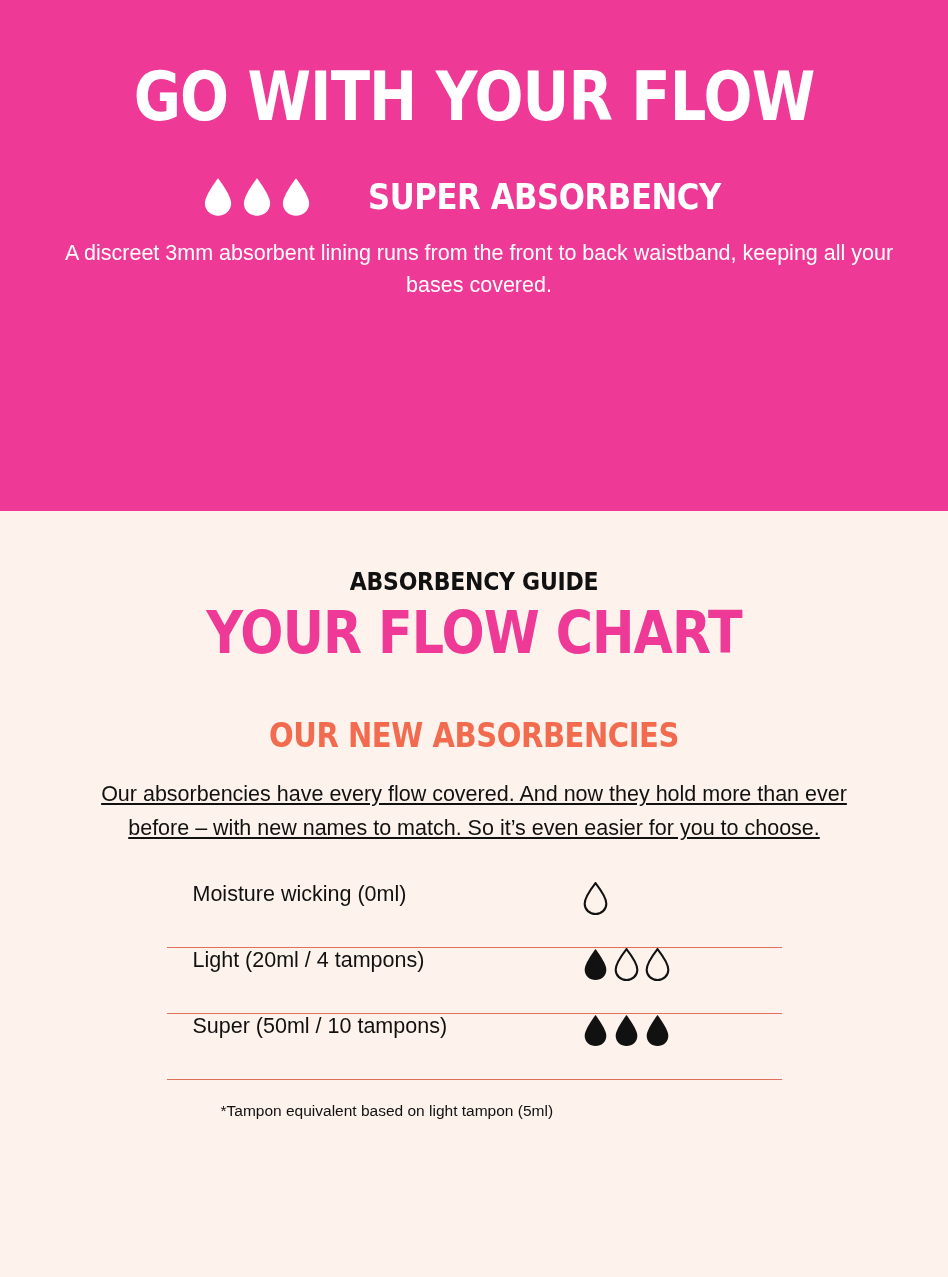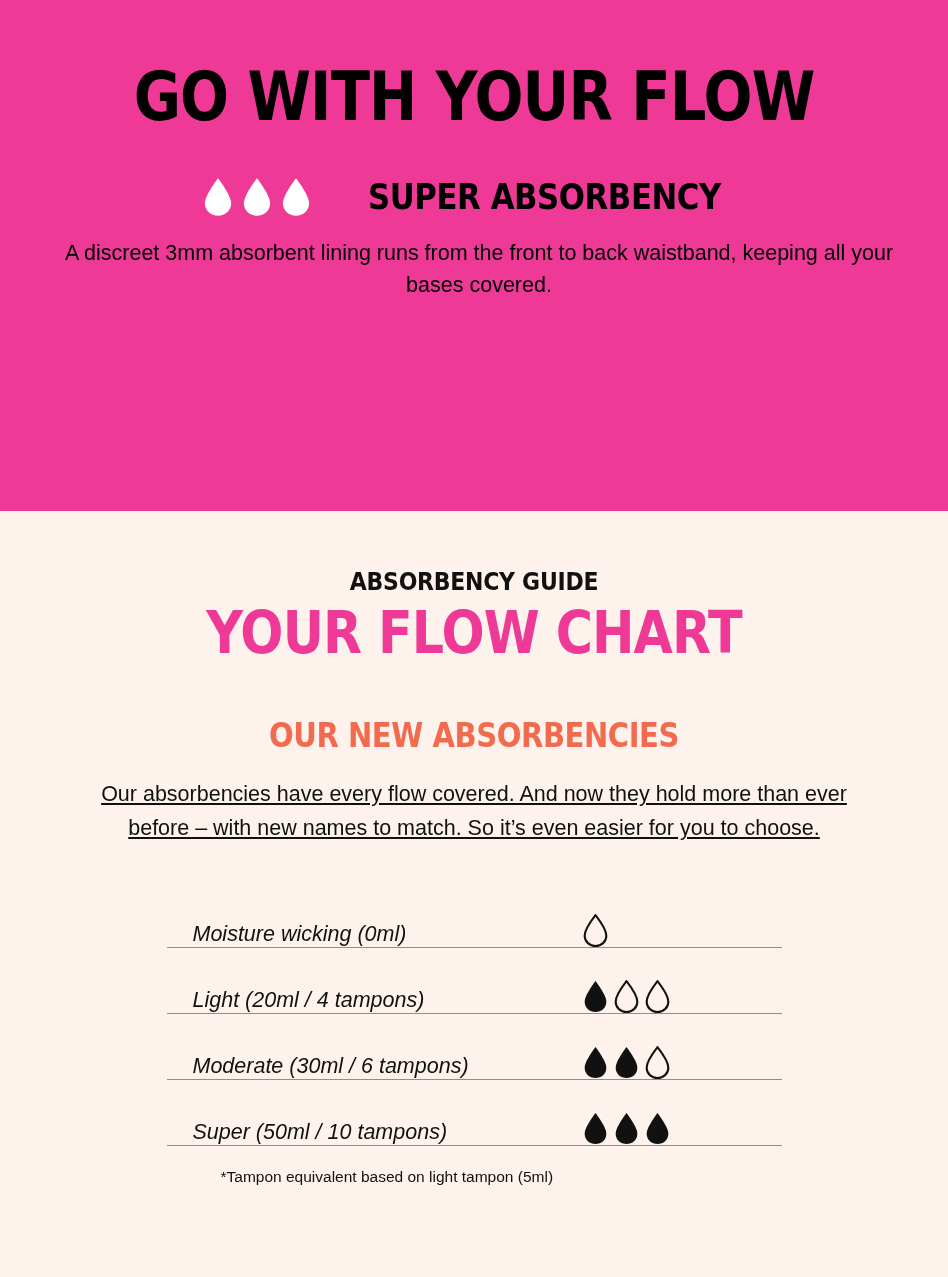--- a/index.html
+++ b/index.html
@@ -15,21 +15,21 @@
   }
 
   
   .hero {
     background: #EE3A96;
     height: 511px;
     width: 100%;
     box-sizing: border-box;
     padding: 64px 40px 0 40px;
     text-align: center;
-    color: #000000;
+    color: #ffffff;
     position: relative;
   }
   .hero-title {
     font-family: "DejaVu Sans", sans-serif;
     font-weight: 700;
     font-size: 67px;
     line-height: 1;
     letter-spacing: -1px;
     transform: scaleX(0.86);
     margin: 0 0 46px 0;
@@ -120,26 +120,25 @@
     text-decoration: underline;
   }
 
   
   .table {
     width: 615px;
     margin: 0 auto;
   }
   .trow {
     display: flex;
-    align-items: flex-end;
+    align-items: flex-start;
     border-bottom: 1.5px solid #E0705A;
     height: 66px;
     padding: 0 8px 0 26px;
     box-sizing: border-box;
-    font-style: italic;
   }
   .trow:first-child {
     border-top: none;
   }
   .tlabel {
     font-size: 21.5px;
     color: #111111;
     text-align: left;
     flex: 0 0 390px;
   }
@@ -210,34 +209,20 @@
           </svg>
           <svg viewBox="0 0 24 32" class="tdrop">
             <path d="M12 1 C12 1 1.5 14.5 1.5 21 C1.5 27 6.4 31 12 31 C17.6 31 22.5 27 22.5 21 C22.5 14.5 12 1 12 1 Z" fill="none" stroke="#111111" stroke-width="2"></path>
           </svg>
           <svg viewBox="0 0 24 32" class="tdrop">
             <path d="M12 1 C12 1 1.5 14.5 1.5 21 C1.5 27 6.4 31 12 31 C17.6 31 22.5 27 22.5 21 C22.5 14.5 12 1 12 1 Z" fill="none" stroke="#111111" stroke-width="2"></path>
           </svg>
         </div>
       </div>
       <div class="trow">
-        <div class="tlabel">Moderate (30ml / 6 tampons)</div>
-        <div class="tdrops">
-          <svg viewBox="0 0 24 32" class="tdrop">
-            <path d="M12 1 C12 1 1.5 14.5 1.5 21 C1.5 27 6.4 31 12 31 C17.6 31 22.5 27 22.5 21 C22.5 14.5 12 1 12 1 Z" fill="#111111" stroke="none"></path>
-          </svg>
-          <svg viewBox="0 0 24 32" class="tdrop">
-            <path d="M12 1 C12 1 1.5 14.5 1.5 21 C1.5 27 6.4 31 12 31 C17.6 31 22.5 27 22.5 21 C22.5 14.5 12 1 12 1 Z" fill="#111111" stroke="none"></path>
-          </svg>
-          <svg viewBox="0 0 24 32" class="tdrop">
-            <path d="M12 1 C12 1 1.5 14.5 1.5 21 C1.5 27 6.4 31 12 31 C17.6 31 22.5 27 22.5 21 C22.5 14.5 12 1 12 1 Z" fill="none" stroke="#111111" stroke-width="2"></path>
-          </svg>
-        </div>
-      </div>
-      <div class="trow">
         <div class="tlabel">Super (50ml / 10 tampons)</div>
         <div class="tdrops">
           <svg viewBox="0 0 24 32" class="tdrop">
             <path d="M12 1 C12 1 1.5 14.5 1.5 21 C1.5 27 6.4 31 12 31 C17.6 31 22.5 27 22.5 21 C22.5 14.5 12 1 12 1 Z" fill="#111111" stroke="none"></path>
           </svg>
           <svg viewBox="0 0 24 32" class="tdrop">
             <path d="M12 1 C12 1 1.5 14.5 1.5 21 C1.5 27 6.4 31 12 31 C17.6 31 22.5 27 22.5 21 C22.5 14.5 12 1 12 1 Z" fill="#111111" stroke="none"></path>
           </svg>
           <svg viewBox="0 0 24 32" class="tdrop">
             <path d="M12 1 C12 1 1.5 14.5 1.5 21 C1.5 27 6.4 31 12 31 C17.6 31 22.5 27 22.5 21 C22.5 14.5 12 1 12 1 Z" fill="#111111" stroke="none"></path>

